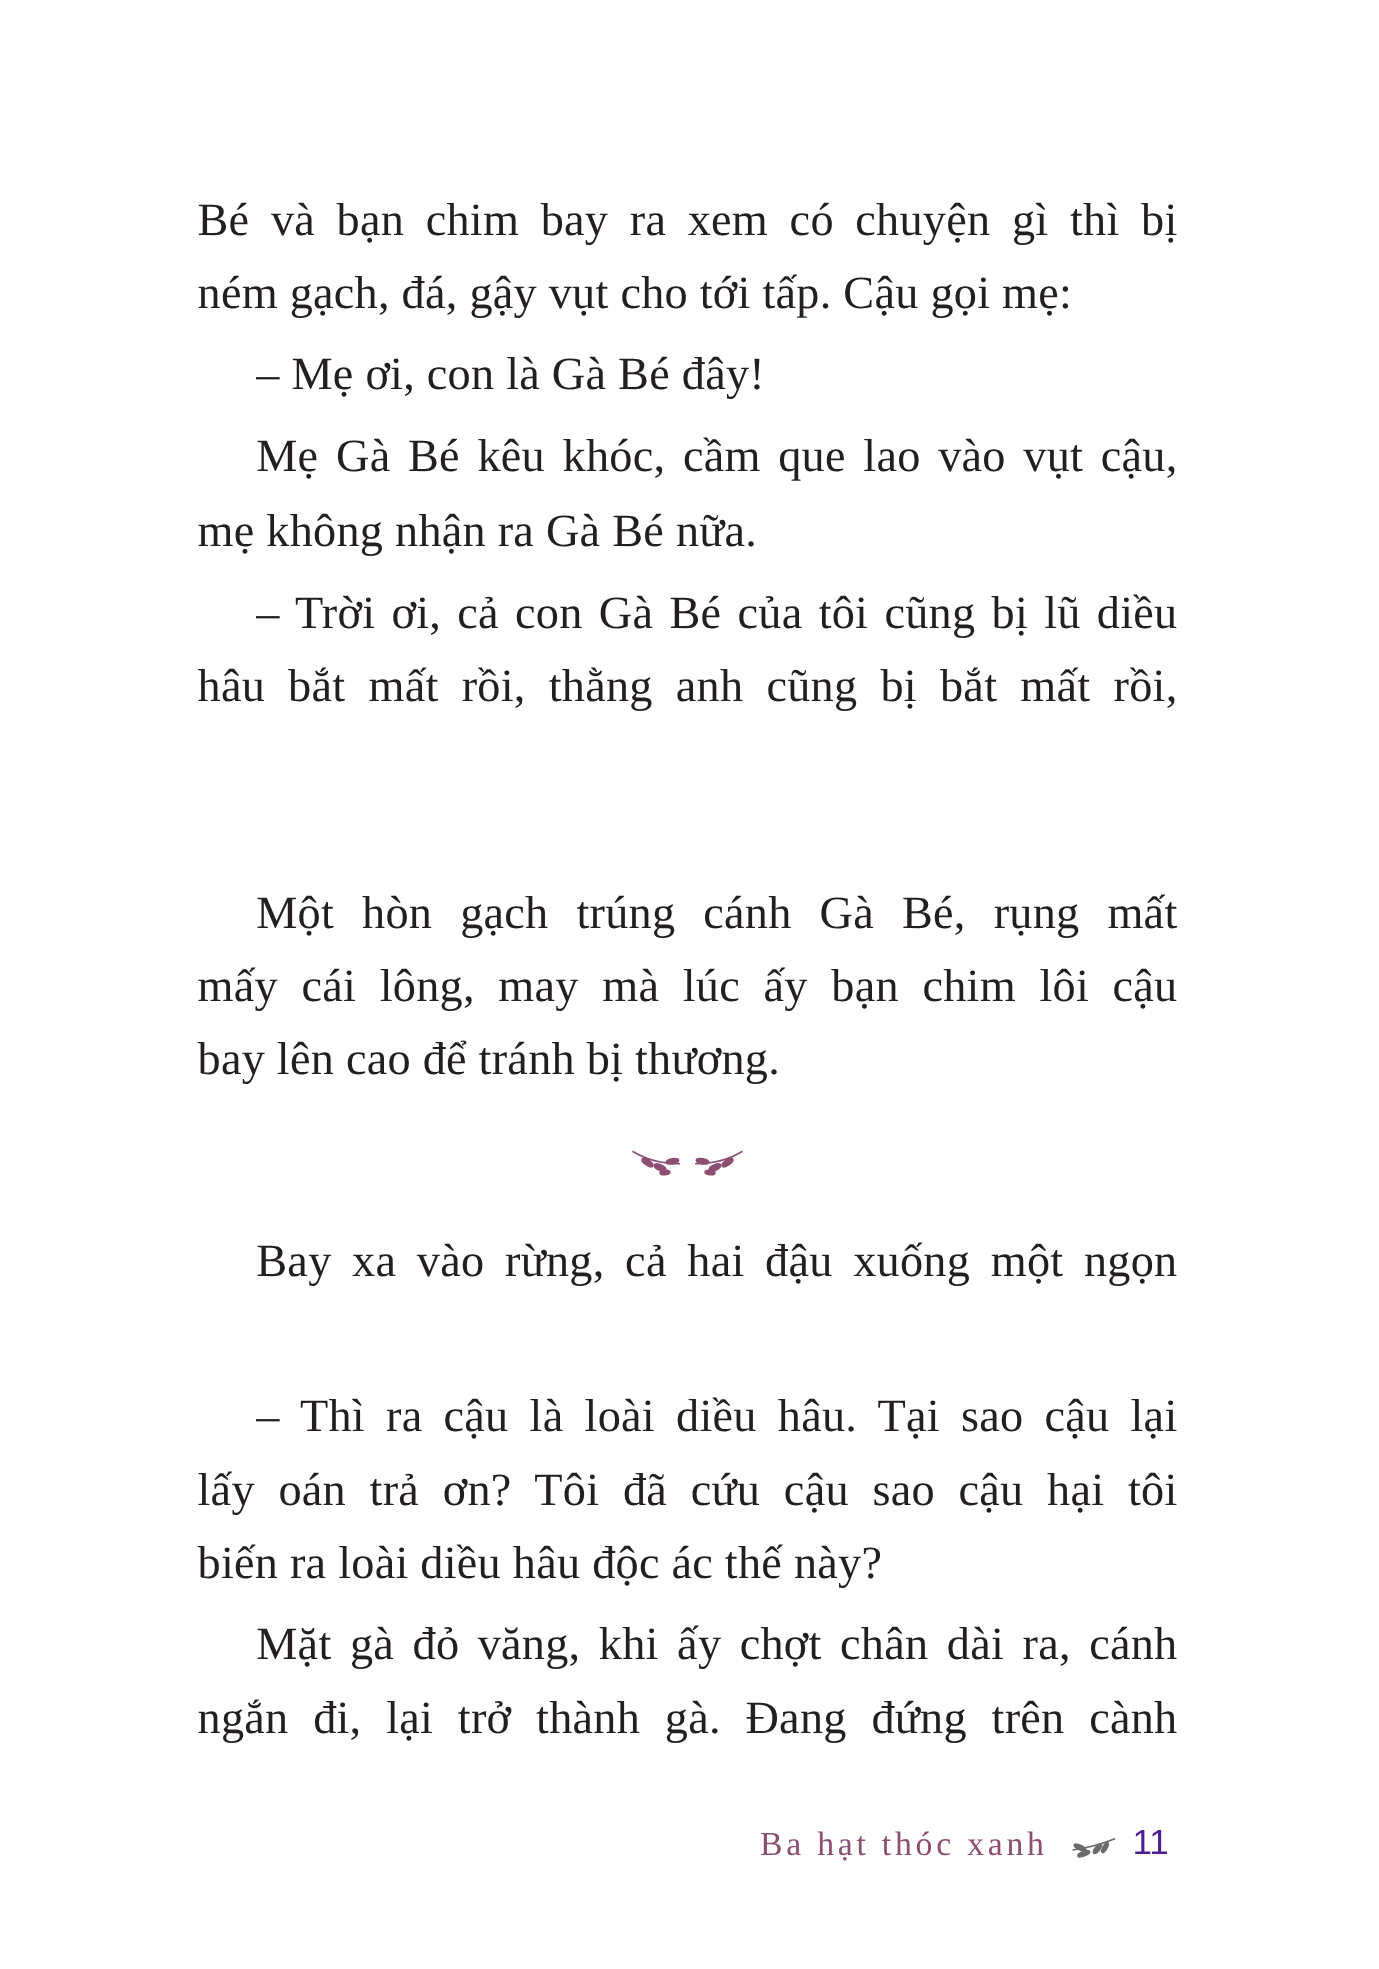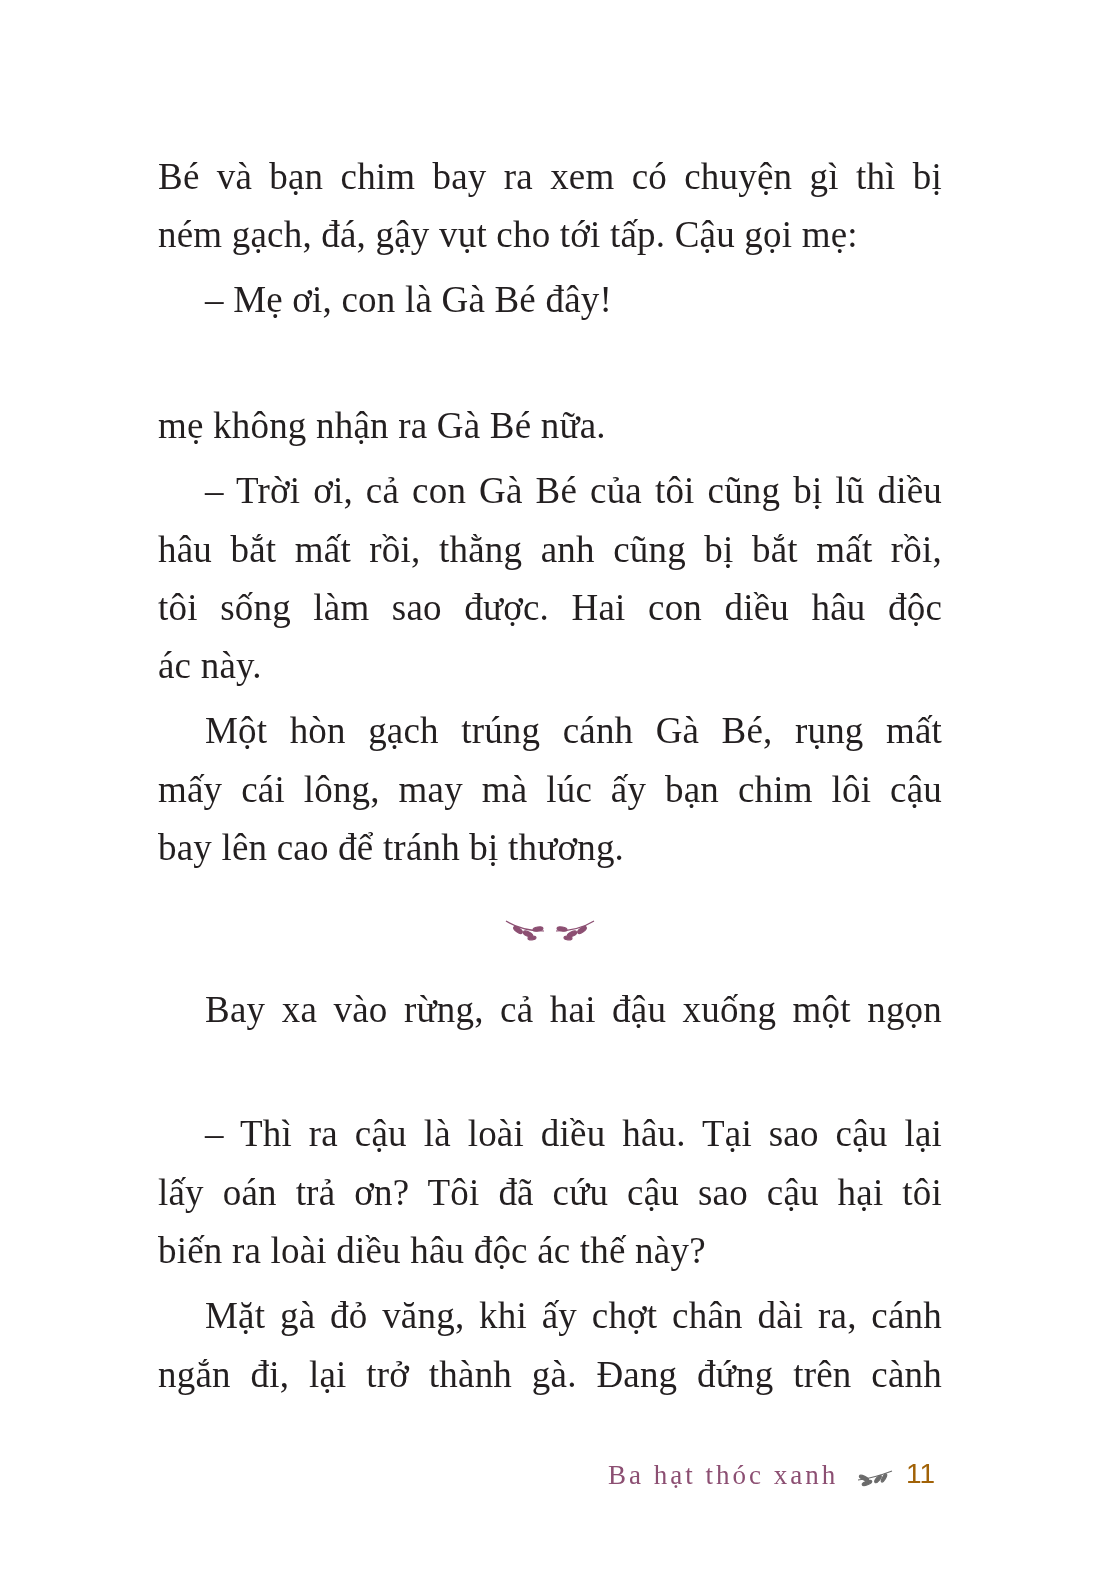--- a/index.html
+++ b/index.html
@@ -21,38 +21,37 @@
   .ornament { position: absolute; left: 504px; top: 917px; width: 92px; height: 26px; }
   .footer-title {
     position: absolute; left: 608px; top: 1460px;
     font-family: "Liberation Serif", "DejaVu Serif", serif;
     font-size: 27px; letter-spacing: 3px; color: #8c4f72;
   }
   .footer-icon { position: absolute; left: 856px; top: 1468px; width: 38px; height: 20px; }
   .footer-page {
     position: absolute; left: 906px; top: 1458px;
     font-family: "Liberation Sans", "DejaVu Sans", sans-serif;
-    font-size: 28px; color: #a16207;
+    font-size: 28px; color: #4c1d95;
   }
 </style>
 </head>
 <body>
 
 <div class="page">
 
   <div class="line justify" style="top:155px">Bé và bạn chim bay ra xem có chuyện gì thì bị</div>
   <div class="line" style="top:213px">ném gạch, đá, gậy vụt cho tới tấp. Cậu gọi mẹ:</div>
   <div class="line indent" style="top:278px">– Mẹ ơi, con là Gà Bé đây!</div>
 
+  <div class="line indent justify" style="top:344px">Mẹ Gà Bé kêu khóc, cầm que lao vào vụt cậu,</div>
   <div class="line" style="top:404px">mẹ không nhận ra Gà Bé nữa.</div>
 
   <div class="line indent justify" style="top:469px">– Trời ơi, cả con Gà Bé của tôi cũng bị lũ diều</div>
   <div class="line justify" style="top:528px">hâu bắt mất rồi, thằng anh cũng bị bắt mất rồi,</div>
-  <div class="line justify" style="top:586px">tôi sống làm sao được. Hai con diều hâu độc</div>
-  <div class="line" style="top:644px">ác này.</div>
 
   <div class="line indent justify" style="top:709px">Một hòn gạch trúng cánh Gà Bé, rụng mất</div>
   <div class="line justify" style="top:768px">mấy cái lông, may mà lúc ấy bạn chim lôi cậu</div>
   <div class="line" style="top:826px">bay lên cao để tránh bị thương.</div>
 
   <svg class="ornament" viewBox="0 0 92 26">
     <g fill="#8c4f72" stroke="#8c4f72" stroke-width="1.2">
       <path d="M2 4 Q18 14 40 14" fill="none"></path>
       <ellipse cx="14" cy="13" rx="5" ry="2.2" transform="rotate(35 14 13)"></ellipse>
       <ellipse cx="24" cy="17" rx="5" ry="2.2" transform="rotate(25 24 17)"></ellipse>

